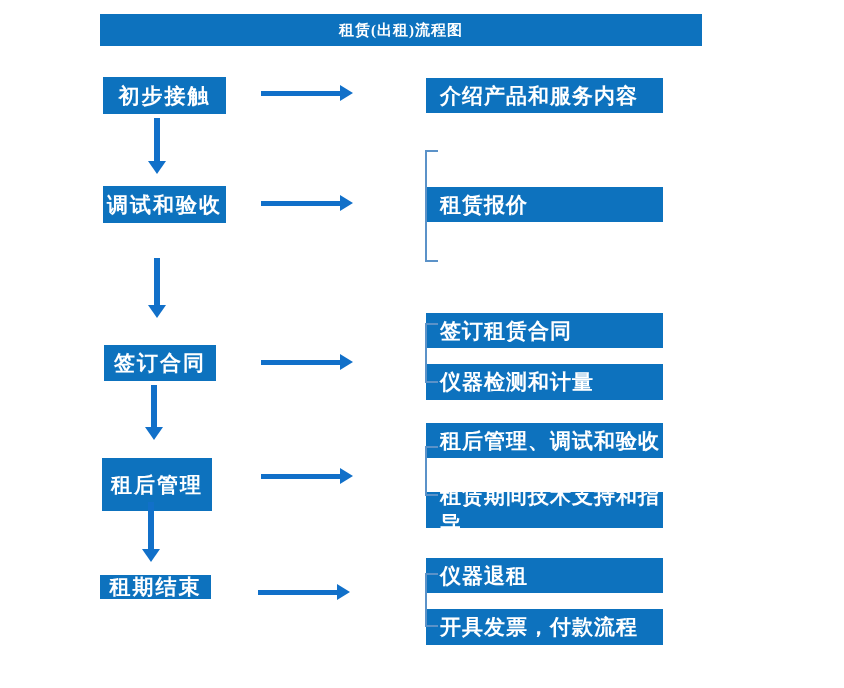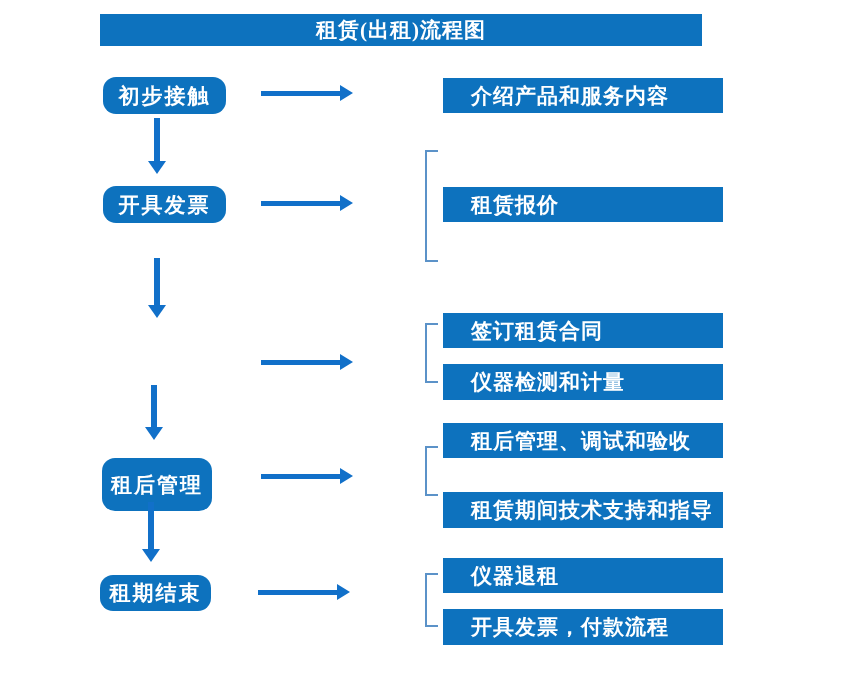--- a/index.html
+++ b/index.html
@@ -5,32 +5,32 @@
   html,body{margin:0;padding:0;background:#ffffff;}
   #canvas{
     position:relative;width:844px;height:688px;background:#ffffff;overflow:hidden;
     font-family:"Liberation Serif","DejaVu Serif",serif;
     --box-blue:#0d72be;--arrow-blue:#1170c9;--bracket-blue:#5b92c8;--text-white:#ffffff;
   }
   .titlebar{
     position:absolute;left:100px;top:14px;width:602px;height:32px;
     background:var(--box-blue);color:var(--text-white);
     display:flex;align-items:center;justify-content:center;
-    font-size:21px;font-weight:bold;letter-spacing:1px;
+    font-size:15px;font-weight:bold;letter-spacing:1px;
   }
   .stepbox{
     position:absolute;background:var(--box-blue);color:var(--text-white);
     display:flex;align-items:center;justify-content:center;
-    font-size:21px;font-weight:bold;letter-spacing:2px;border-radius:13px;
+    font-size:21px;font-weight:bold;letter-spacing:2px;
   }
   .rbox{
-    position:absolute;left:443px;width:280px;background:var(--box-blue);color:var(--text-white);
+    position:absolute;left:426px;width:237px;background:var(--box-blue);color:var(--text-white);
     display:flex;align-items:center;
     font-size:21px;font-weight:bold;letter-spacing:1px;
-    padding-left:28px;box-sizing:border-box;
+    padding-left:14px;box-sizing:border-box;
   }
   .harrow{position:absolute;display:flex;align-items:center;width:92px;height:16px;}
   .harrow .shaft{flex:1;height:5px;background:var(--arrow-blue);}
   .harrow .head{width:0;height:0;border-top:8px solid transparent;border-bottom:8px solid transparent;border-left:13px solid var(--arrow-blue);}
   .varrow{position:absolute;display:flex;flex-direction:column;align-items:center;width:18px;}
   .varrow .shaft{width:6px;flex:1;background:var(--arrow-blue);}
   .varrow .head{width:0;height:0;border-left:9px solid transparent;border-right:9px solid transparent;border-top:13px solid var(--arrow-blue);}
   .bracket{
     position:absolute;left:425px;width:13px;
     border-left:2px solid var(--bracket-blue);
@@ -40,23 +40,24 @@
   }
 </style>
 </head>
 <body>
 
 <div id="canvas" style="--box-blue: #0d72be; --arrow-blue: #1170c9; --bracket-blue: #5b92c8; --text-white: #ffffff;">
 
   <div class="titlebar">租赁(出租)流程图</div>
 
   <div class="stepbox" style="left:103px;top:77px;width:123px;height:37px">初步接触</div>
-  <div class="stepbox" style="left:103px;top:186px;width:123px;height:37px">开具发票</div>
+  <div class="stepbox" style="left:103px;top:186px;width:123px;height:37px">调试和验收</div>
+  <div class="stepbox" style="left:104px;top:345px;width:112px;height:36px">签订合同</div>
   <div class="stepbox" style="left:102px;top:458px;width:110px;height:53px">租后管理</div>
-  <div class="stepbox" style="left:100px;top:575px;width:111px;height:36px">租期结束</div>
+  <div class="stepbox" style="left:100px;top:575px;width:111px;height:24px">租期结束</div>
 
   <div class="rbox" style="top:78px;height:35px">介绍产品和服务内容</div>
 
   <div class="rbox" style="top:187px;height:35px">租赁报价</div>
 
   <div class="rbox" style="top:313px;height:35px">签订租赁合同</div>
   <div class="rbox" style="top:364px;height:36px">仪器检测和计量</div>
 
   <div class="rbox" style="top:423px;height:35px">租后管理、调试和验收</div>
   <div class="rbox" style="top:492px;height:36px">租赁期间技术支持和指导</div>

